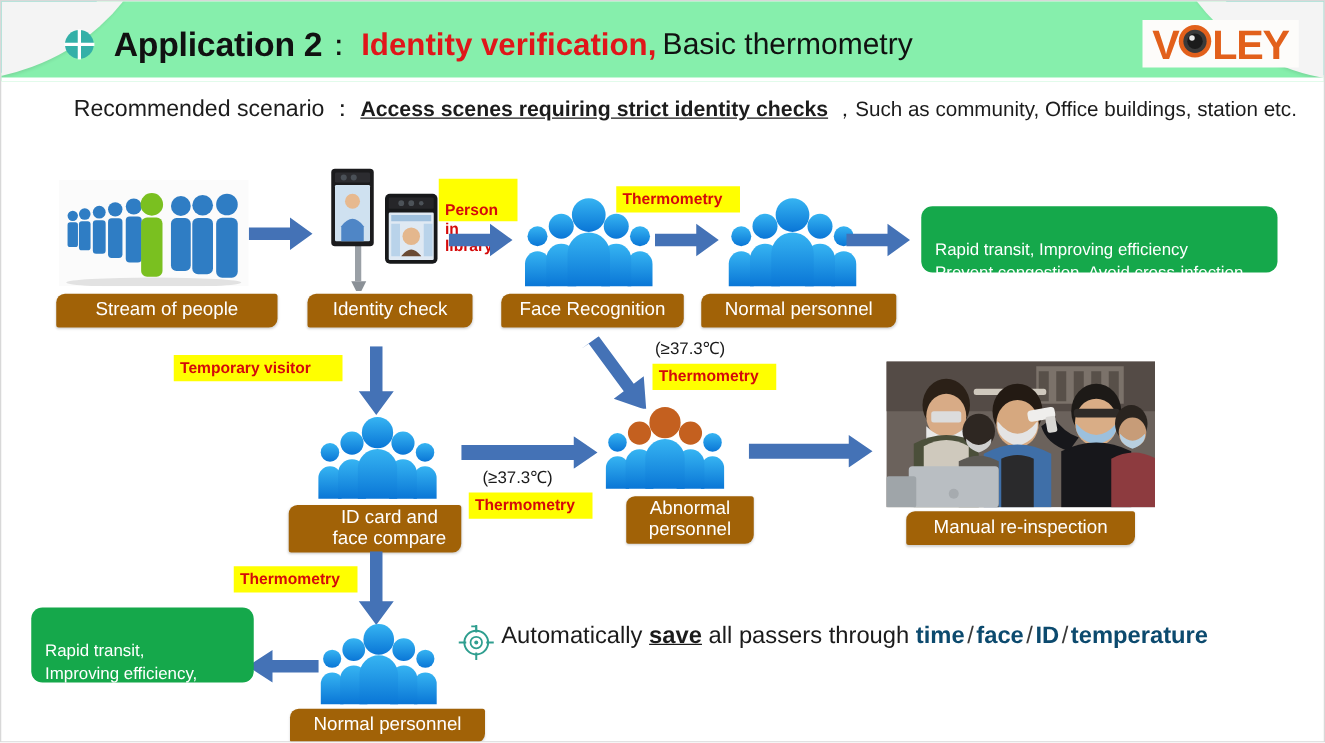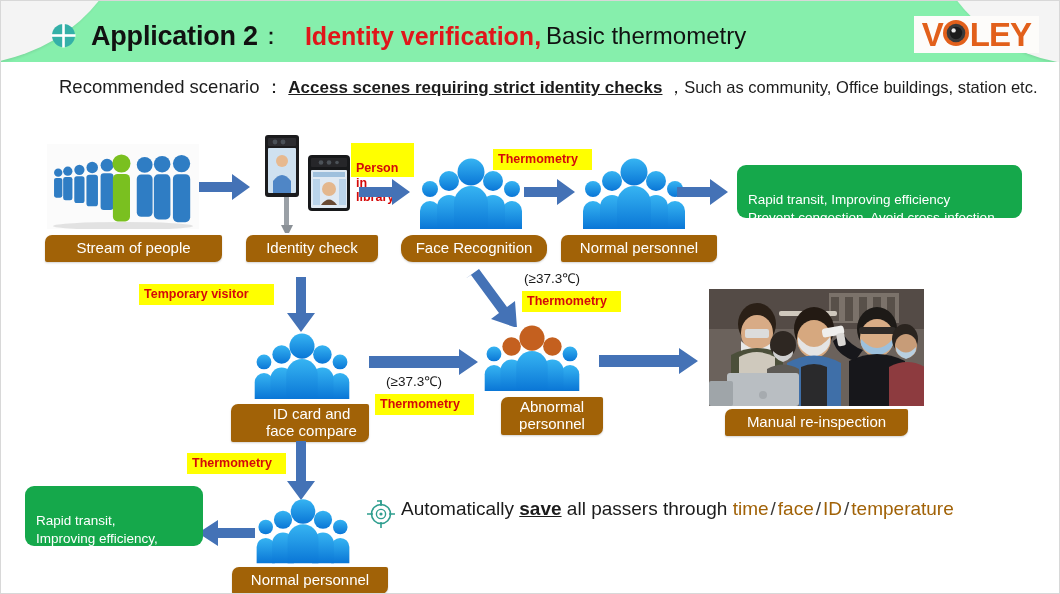--- a/index.html
+++ b/index.html
@@ -45,21 +45,21 @@
   }
   .bullet-icon{
     position:absolute;left:50px;top:22px;width:25px;height:25px;
   }
   .title-wrap{
     position:absolute;left:90px;top:15px;height:40px;
     display:flex;align-items:center;white-space:nowrap;
   }
   .t-app{font-size:27px;font-weight:bold;color:#111111;letter-spacing:-.2px;}
   .t-colon{font-size:24px;color:#111111;padding:0 2px 0 1px;}
-  .t-red{font-size:25px;font-weight:bold;color:#e0161a;padding-left:4px;margin-left:16px;}
+  .t-red{font-size:25px;font-weight:bold;color:#e0161a;padding-left:4px;}
   .t-rest{font-size:24px;color:#111111;padding-left:5px;}
   .logo{
     position:absolute;right:22px;top:15px;
     background:#fdfcfa;padding:2px 8px 2px 8px;
     display:flex;align-items:center;line-height:1;
   }
   .logo .lg{
     font-size:33px;font-weight:bold;color:#e2601b;letter-spacing:-1px;
     font-family:"Liberation Sans",sans-serif;
   }
@@ -118,21 +118,21 @@
 
   
   .photo{position:absolute;overflow:hidden;}
 
   
   .autoline{
     position:absolute;left:400px;top:497px;white-space:nowrap;
     font-size:19px;color:#1b1b1b;
   }
   .autoline .save{font-weight:bold;text-decoration:underline;}
-  .autoline .red{color:#a16207;font-weight:normal;}
+  .autoline .red{color:#0c4a6e;font-weight:bold;}
   .autoline .sep{color:#3a3a3a;padding:0 2px;}
   .target-icon{position:absolute;left:365px;top:498px;}
 </style>
 </head>
 <body>
 
 <div id="slide">
 
   <div class="header">
     <div class="teal-left"></div>
@@ -293,21 +293,21 @@
         <circle cx="33" cy="24" r="10"></circle>
           <path d="M21,72 v-22 a12,12 0 0 1 24,0 v22 Z"></path>
         <circle cx="77" cy="24" r="10"></circle>
           <path d="M65,72 v-22 a12,12 0 0 1 24,0 v22 Z"></path>
         <circle cx="55" cy="15" r="13.5"></circle>
           <path d="M38,72 v-26 a17,17 0 0 1 34,0 v26 Z"></path>
       </g>
     </svg>
   </div>
 
-  <div class="chip" style="left:400px;top:234px;width:146px;height:27px;border-radius:12px;">
+  <div class="chip" style="left:400px;top:234px;width:146px;height:27px;">
     <span>Face Recognition</span>
   </div>
 
   <div class="ylabel" style="left:492px;top:148px;width:99px;height:21px;">
     <span>Thermometry</span>
   </div>
 
   <div class="arrow" style="left:523px;top:177px;">
     <svg width="52" height="28" viewBox="0 0 52 28">
       <path d="M0,9 L33,9 L33,1 L51,14 L33,27 L33,19 L0,19 Z" fill="#4472b6"></path>

